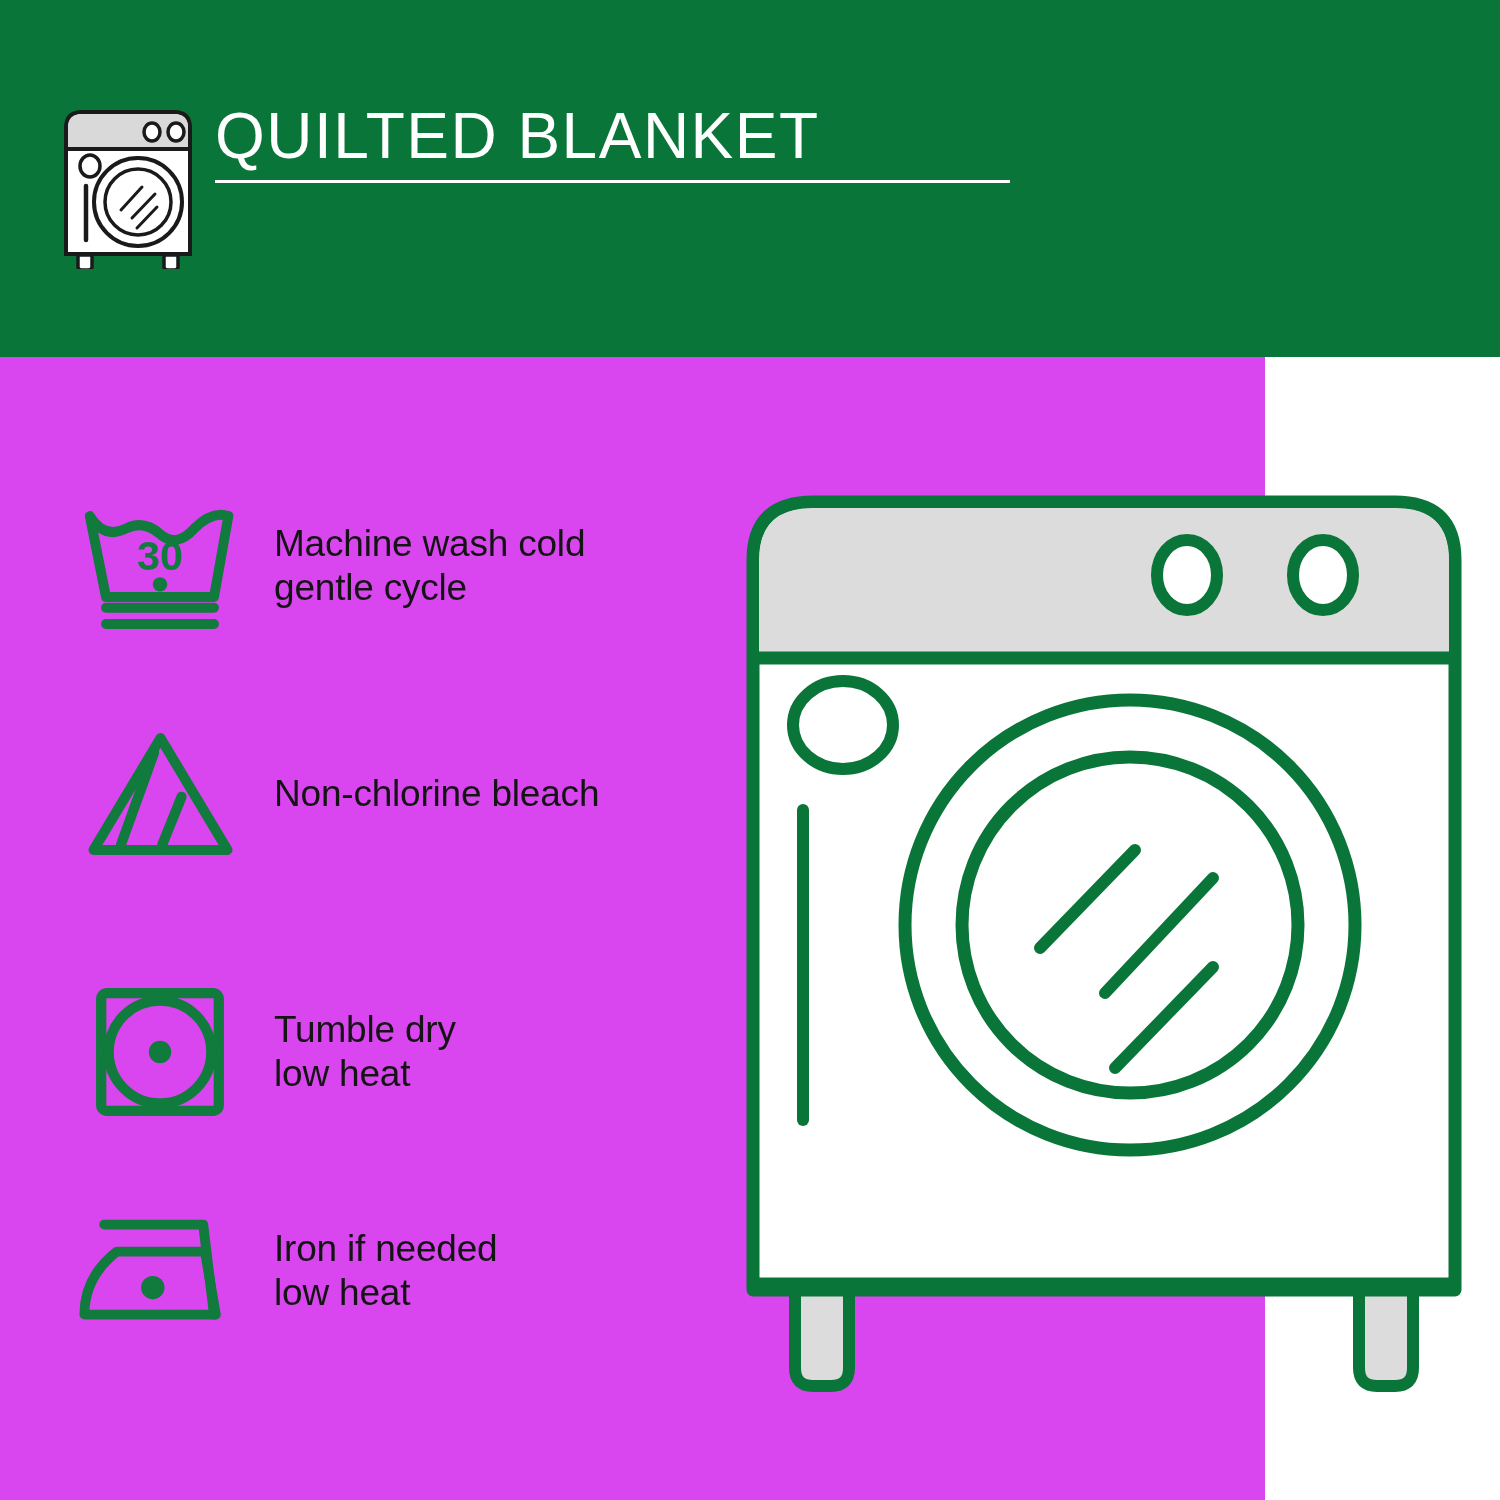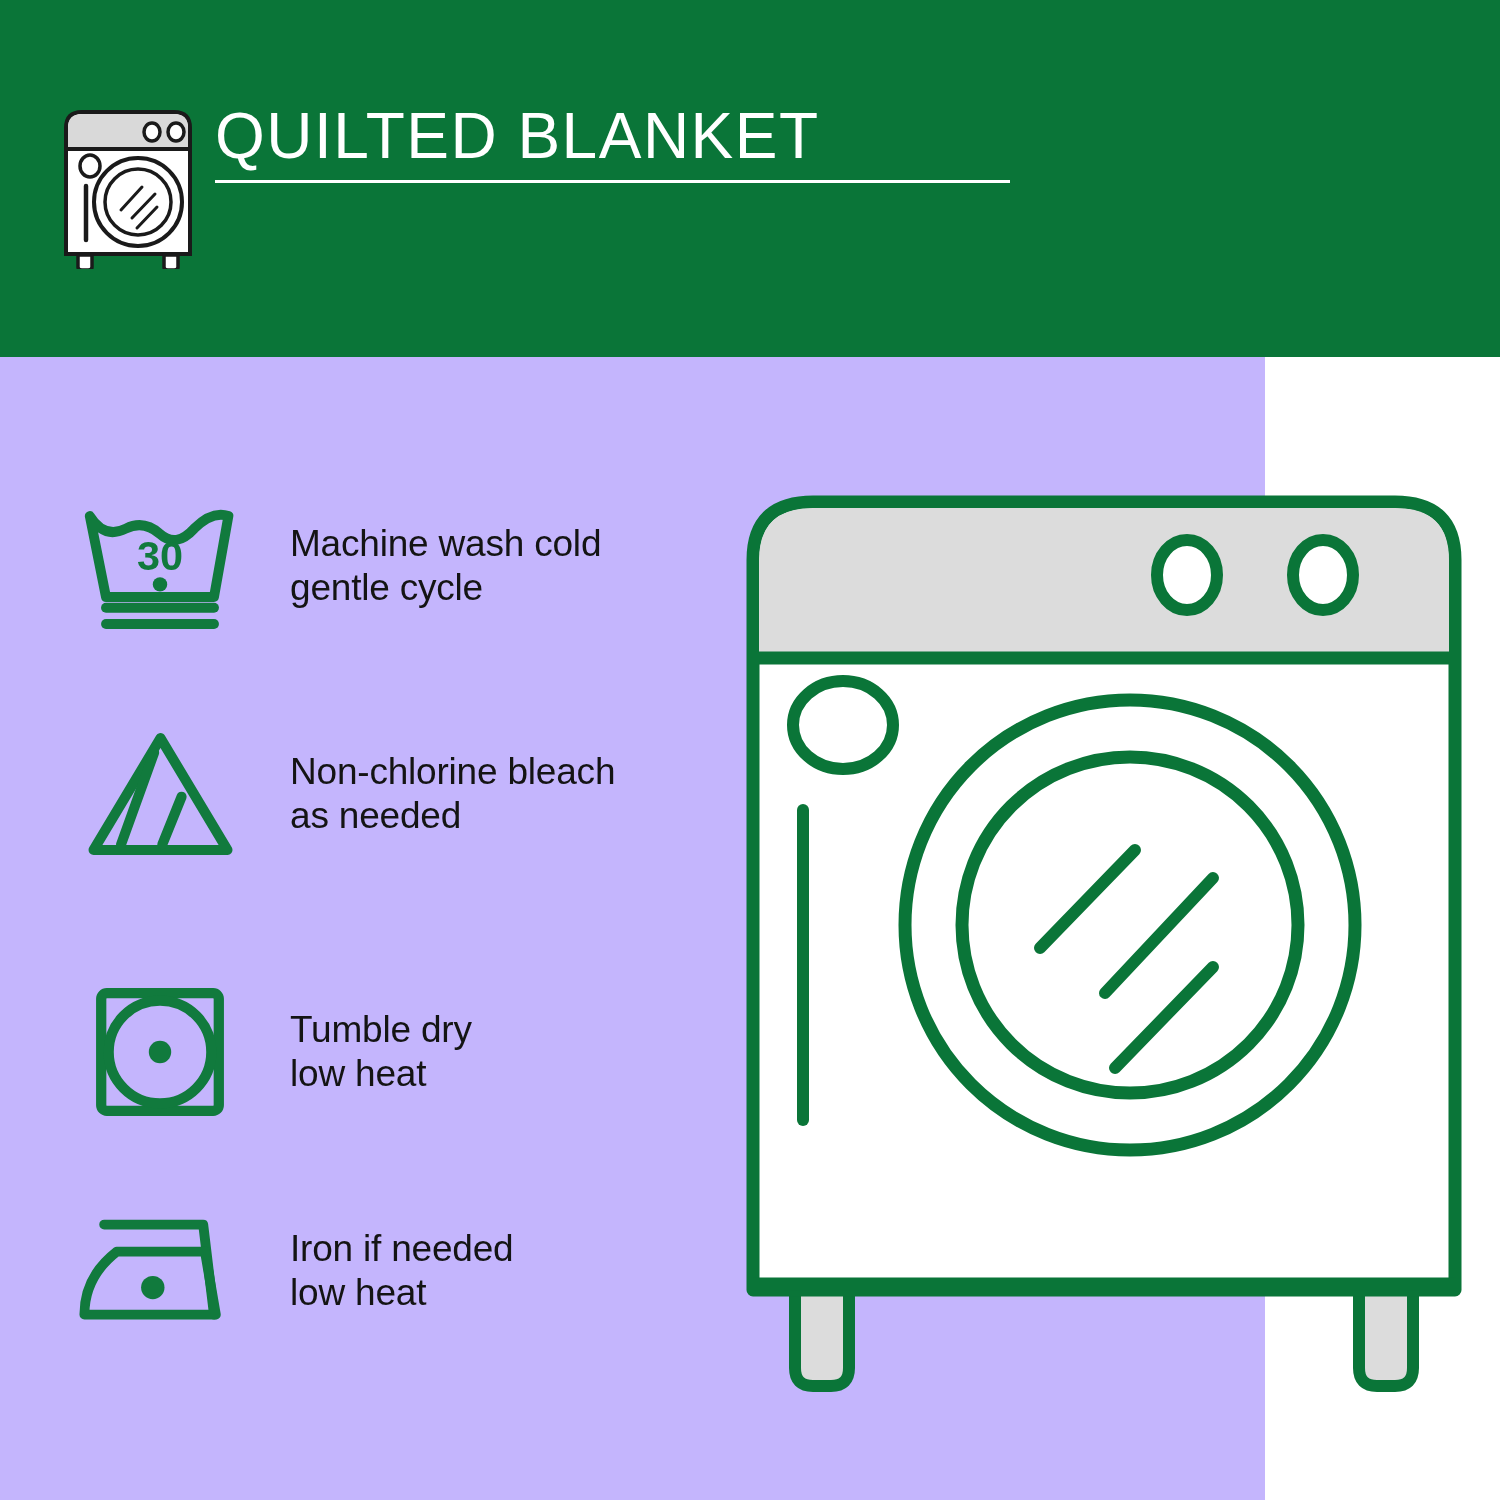--- a/index.html
+++ b/index.html
@@ -6,21 +6,21 @@
   * { margin:0; padding:0; box-sizing:border-box; }
   html, body {
     width:1500px; height:1500px;
     background:#ffffff;
     font-family:"Liberation Sans", sans-serif;
     overflow:hidden;
   }
   #page {
     position:relative;
     width:1265px; height:1500px;
-    background:#c4b5fd;
+    background:#d946ef;
   }
 
   
   #header-band {
     position:absolute;
     left:0; top:0;
     width:1500px; height:357px;
     background:#0a7538;
   }
   #header-logo {
@@ -73,21 +73,21 @@
   .care-icon {
     flex:0 0 auto;
     width:200px;
     margin-left:60px;
     display:flex;
     align-items:center;
     justify-content:center;
   }
   .care-text {
     flex:1 1 auto;
-    margin-left:30px;
+    margin-left:14px;
     color:#141414;
     font-size:37px;
     line-height:44px;
     font-weight:400;
     letter-spacing:-0.2px;
   }
   .care-text .line { display:block; }
 
   #care-item-0 { top:141px; }
   #care-item-1 { top:368px; }
@@ -172,21 +172,20 @@
         <svg viewBox="0 0 180 150" width="165" height="138" xmlns="http://www.w3.org/2000/svg">
           <g fill="none" stroke="#117a3d" stroke-width="11" stroke-linejoin="round" stroke-linecap="round">
             <path d="M90 14 L163 136 L17 136 Z"></path>
             <line x1="83" y1="30" x2="47" y2="130"></line>
             <line x1="113" y1="78" x2="92" y2="130"></line>
           </g>
         </svg>
       </div>
       <div class="care-text">
         <span class="line">Non-chlorine bleach</span>
-        <span class="line">as needed</span>
       </div>
     </div>
 
     <div class="care-item" id="care-item-2">
       <div class="care-icon">
         <svg viewBox="0 0 150 150" width="140" height="140" xmlns="http://www.w3.org/2000/svg">
           <g fill="none" stroke="#117a3d" stroke-width="11" stroke-linejoin="round">
             <rect x="12" y="12" width="126" height="126" rx="6"></rect>
             <circle cx="75" cy="75" r="55"></circle>
           </g>

